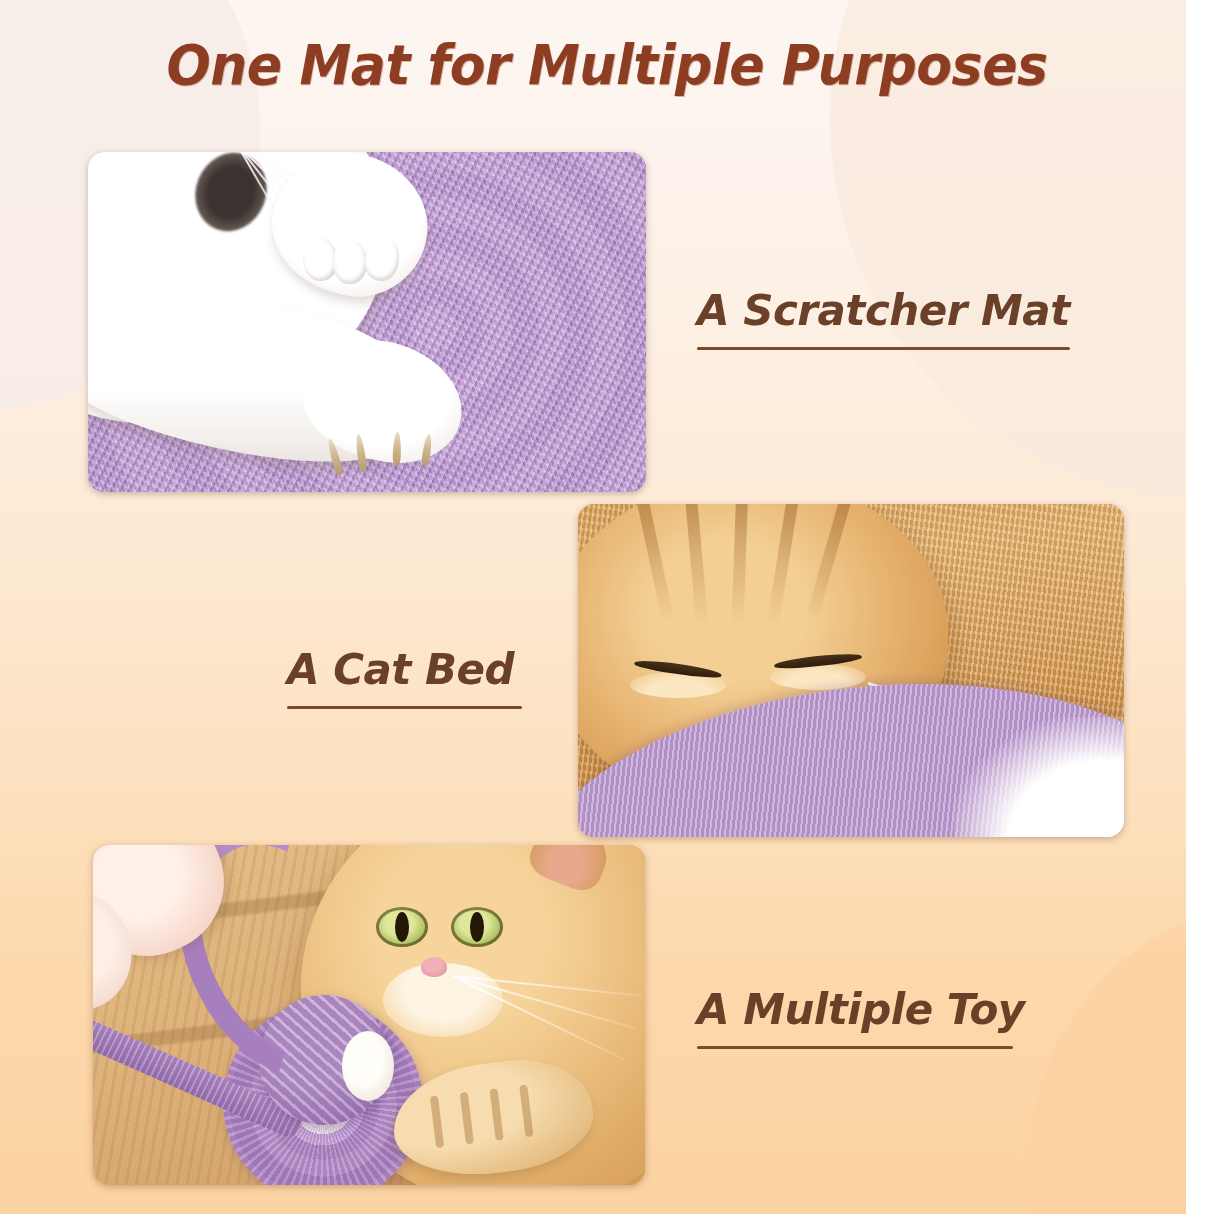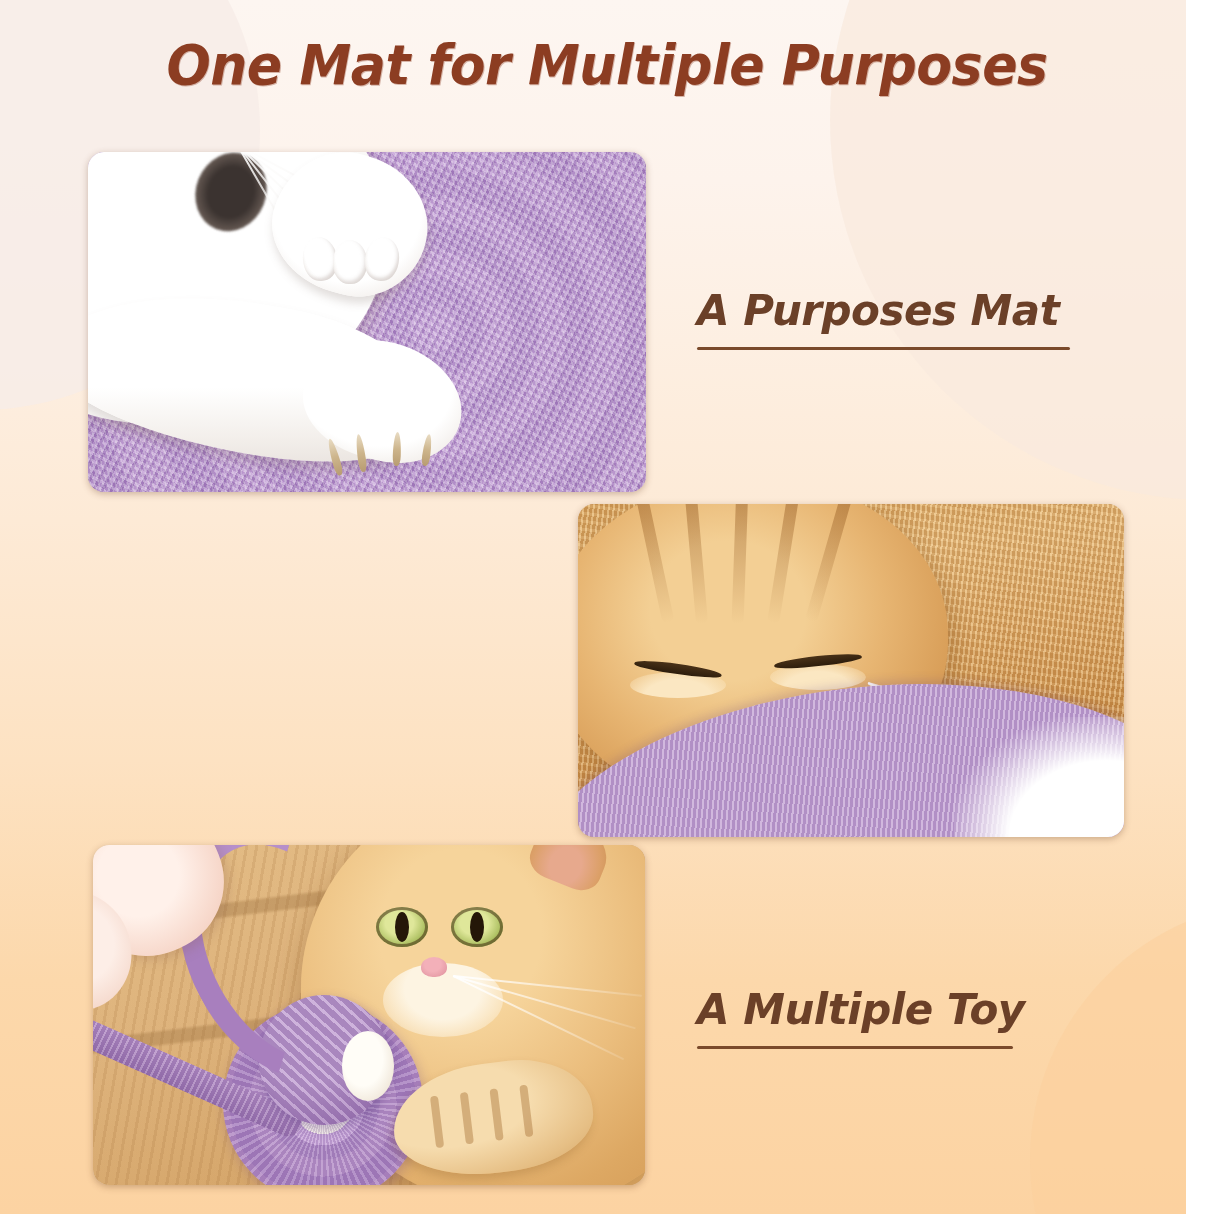--- a/index.html
+++ b/index.html
@@ -640,21 +640,25 @@
           <i></i>
           <i></i>
           <i></i>
         </div>
       <div class="p3-finger"></div>
       <div class="p3-finger2"></div>
     </div>
   </div>
 
   <div class="caption" id="cap1">
-    <span>A Purposes Mat</span>
+    <span>A Scratcher Mat</span>
+    <span class="rule"></span>
+  </div>
+  <div class="caption" id="cap2">
+    <span>A Cat Bed</span>
     <span class="rule"></span>
   </div>
   <div class="caption" id="cap3">
     <span>A Multiple Toy</span>
     <span class="rule"></span>
   </div>
 
 </div>
 
 </body></html>

